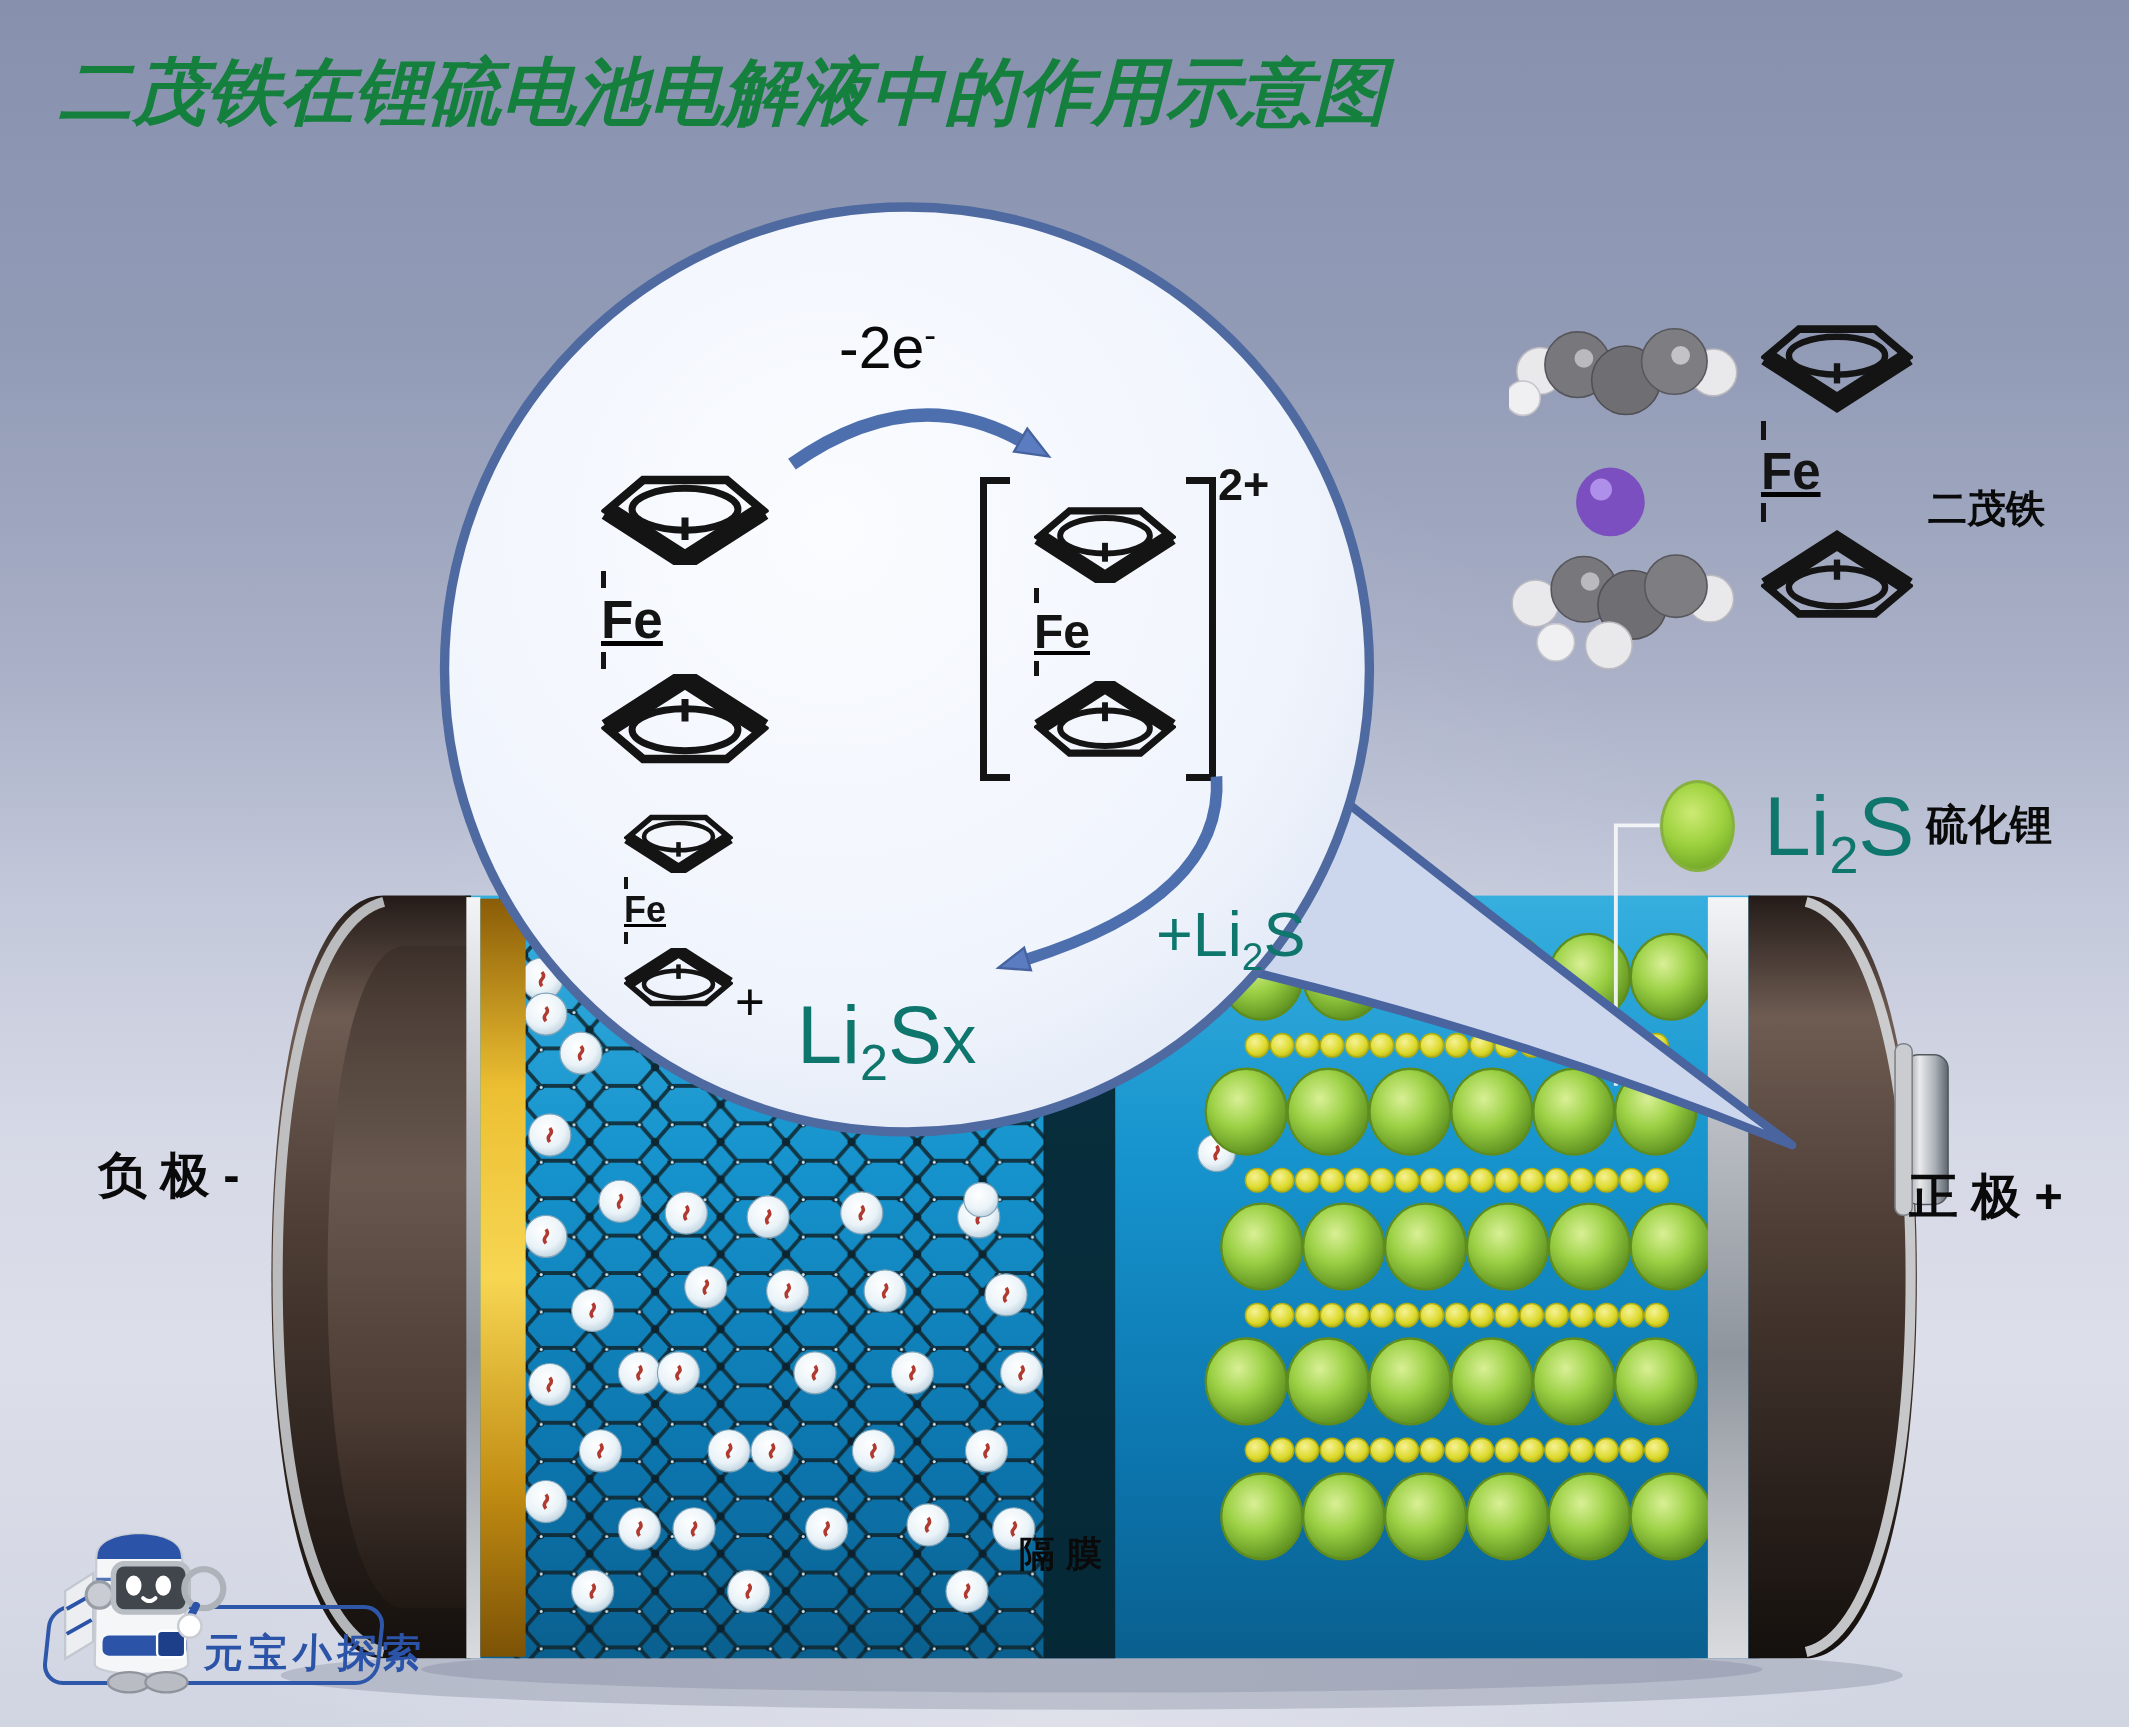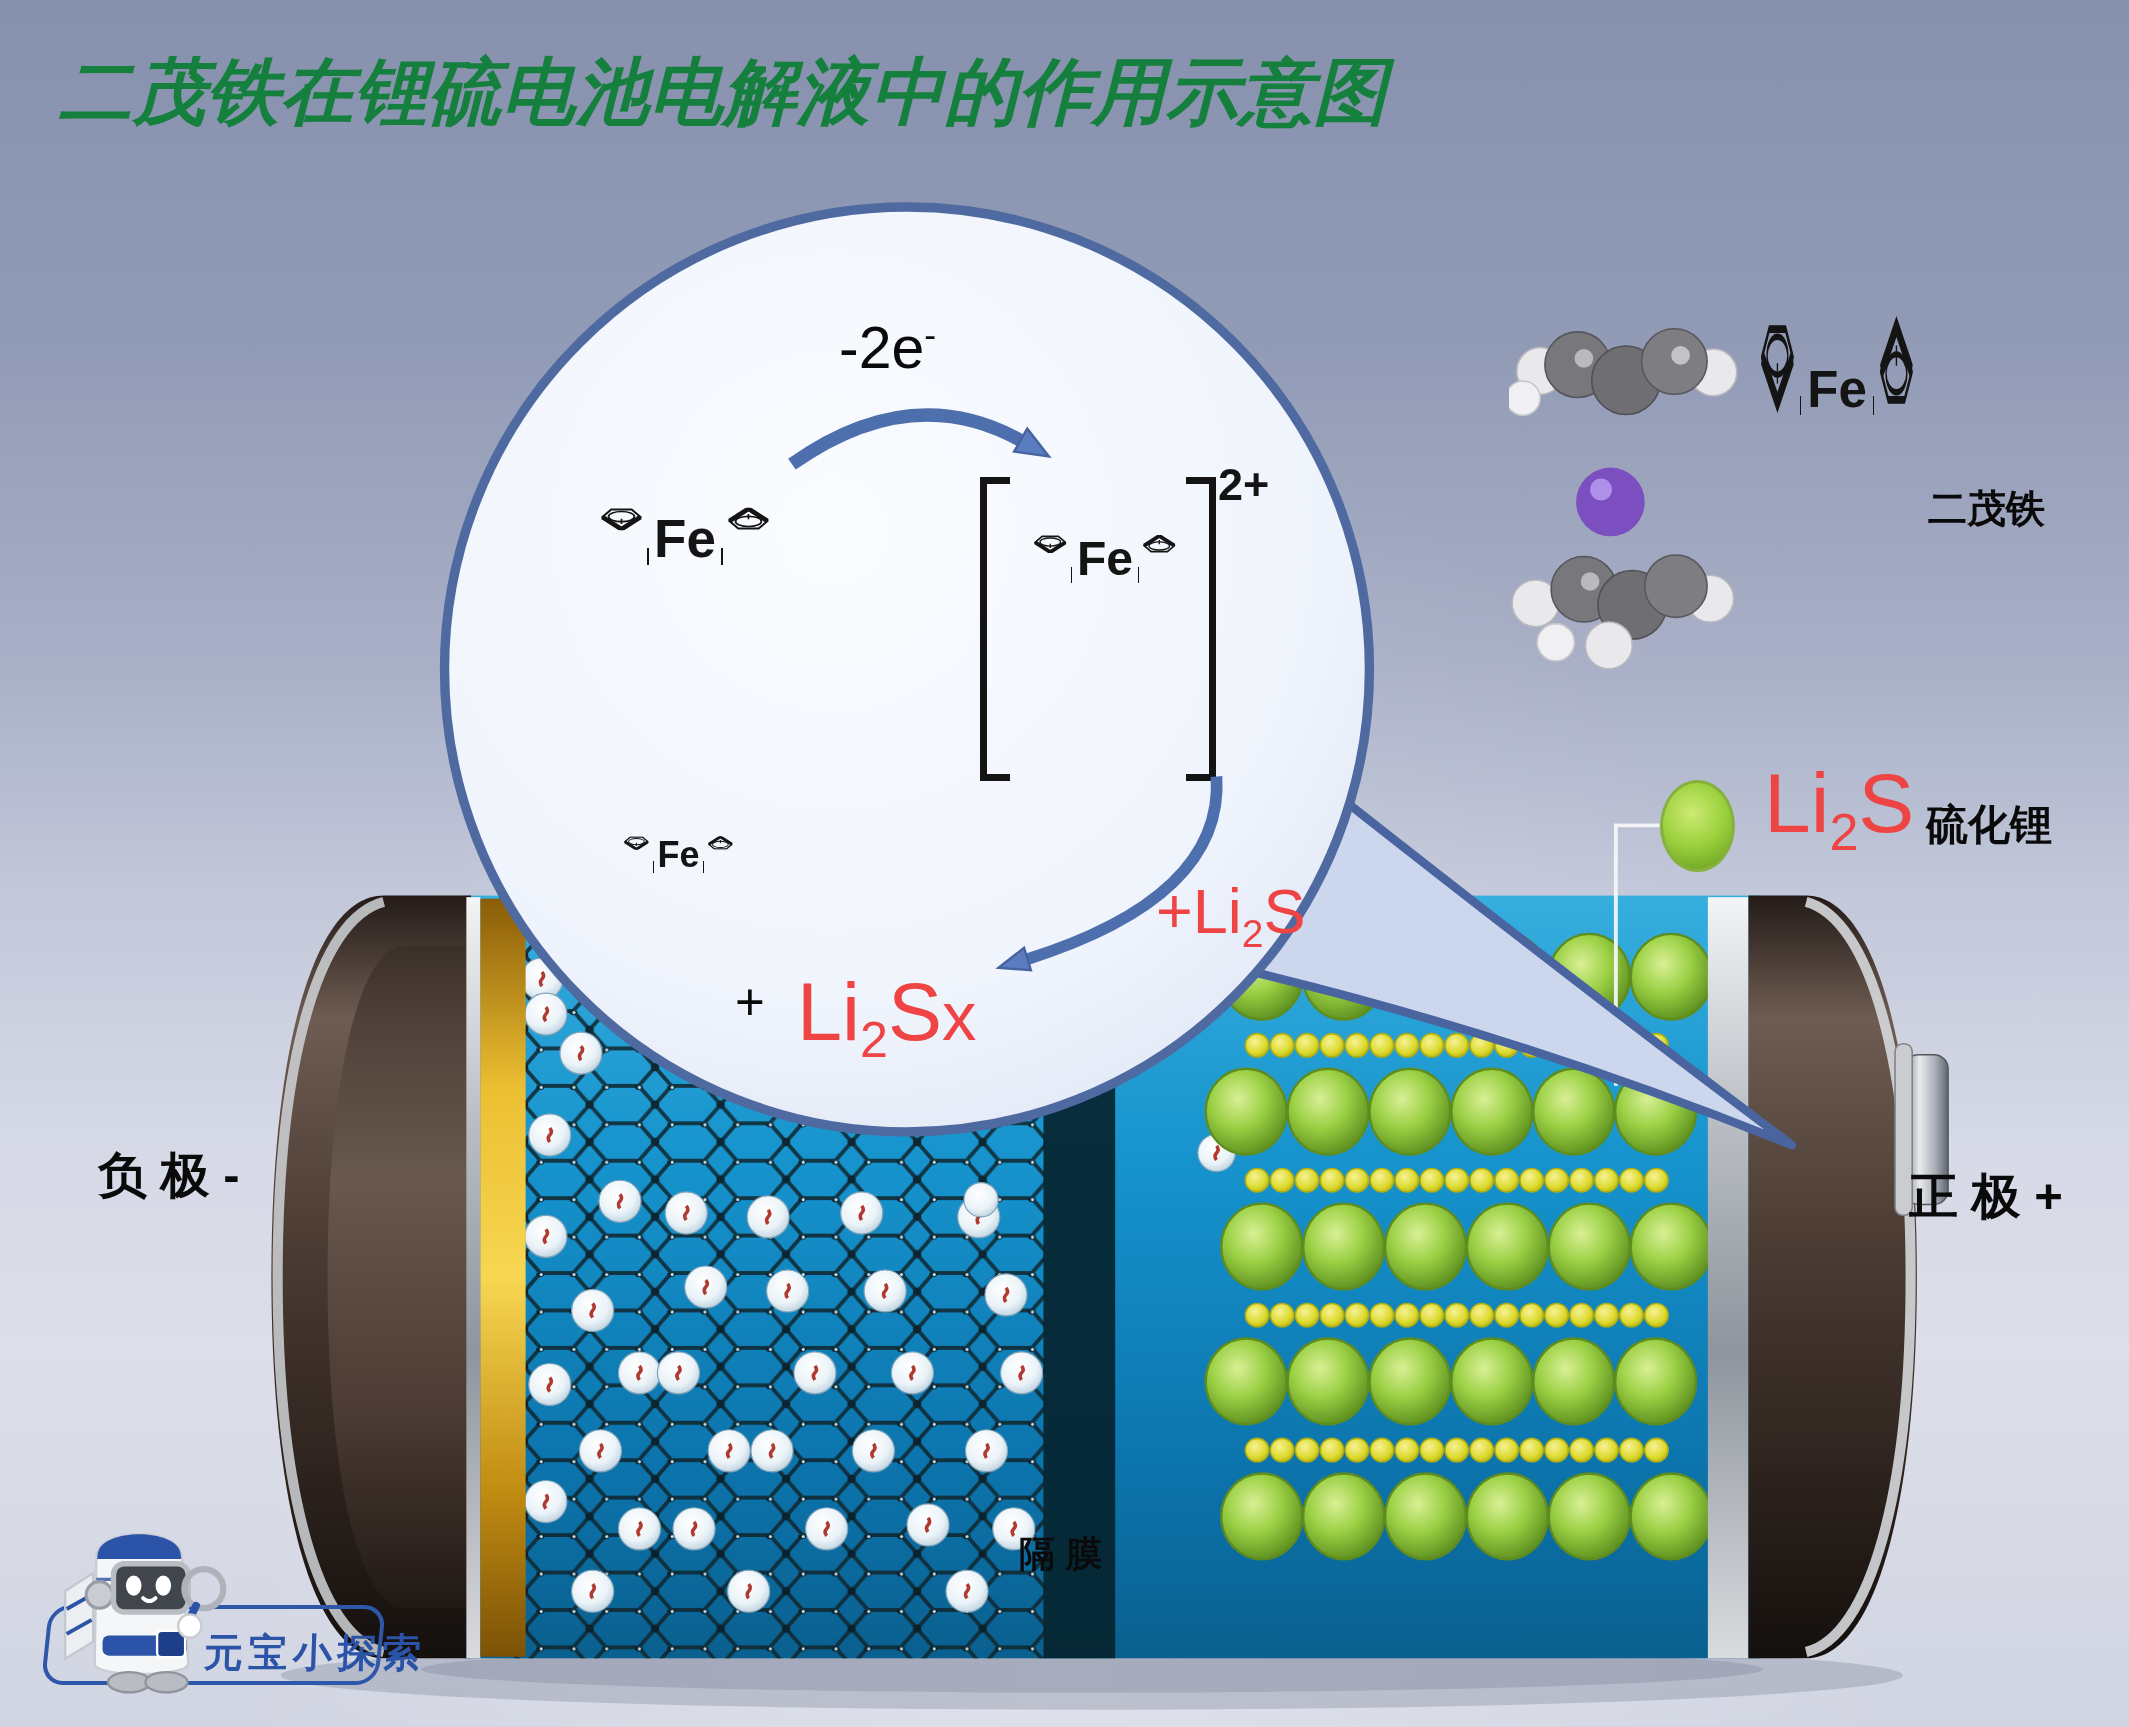--- a/index.html
+++ b/index.html
@@ -12,34 +12,34 @@
   }
   .abs{position:absolute;}
   .serif{font-family:Liberation Sans, sans-serif;}
   .noint{user-select:none;}
   
   .title{
     left:59px;top:44px;font-size:73px;font-weight:900;font-style:italic;
     color:#15803d;letter-spacing:0.8px;white-space:nowrap;
   }
   
-  .ferrocene{display:flex;flex-direction:row;align-items:flex-end;}
+  .ferrocene{display:flex;flex-direction:column;align-items:flex-start;text-decoration:underline;}
   .ferrocene svg.ring{display:block;}
   .flip{transform:scaleY(-1);}
   .bond{width:4.7px;background:#141414;}
   .fe-label{font-weight:700;color:#141414;line-height:1;}
   
   .bracket{border:7px solid #141414;width:23.4px;height:290px;}
   .bracket.left{border-right:none;}
   .bracket.right{border-left:none;}
   .charge{font-weight:700;color:#141414;font-size:45px;line-height:1;}
   
   .etext{font-size:59px;color:#0a0a0a;}
   .etext sup{font-size:.6em;}
-  .formula{color:#ef4444;white-space:nowrap;}
+  .formula{color:#0f766e;white-space:nowrap;margin-top:23px;}
   .formula sub{font-size:.62em;}
   .plus-sign{font-size:51px;color:#0a0a0a;}
   
   .elect-label{font-size:49px;font-weight:700;color:#0a0a0a;white-space:nowrap;}
   .sep-label{font-size:36px;font-weight:700;color:#0a0a0a;letter-spacing:11px;white-space:nowrap;}
   .legend-name{font-weight:700;color:#0a0a0a;white-space:nowrap;}
   
   .li2s-sphere{
     width:75px;height:92px;border-radius:50%;
     background:radial-gradient(circle at 42% 35%, #cdea74 0%, #9ed23f 45%, #7cb32c 75%, #699a24 100%);

